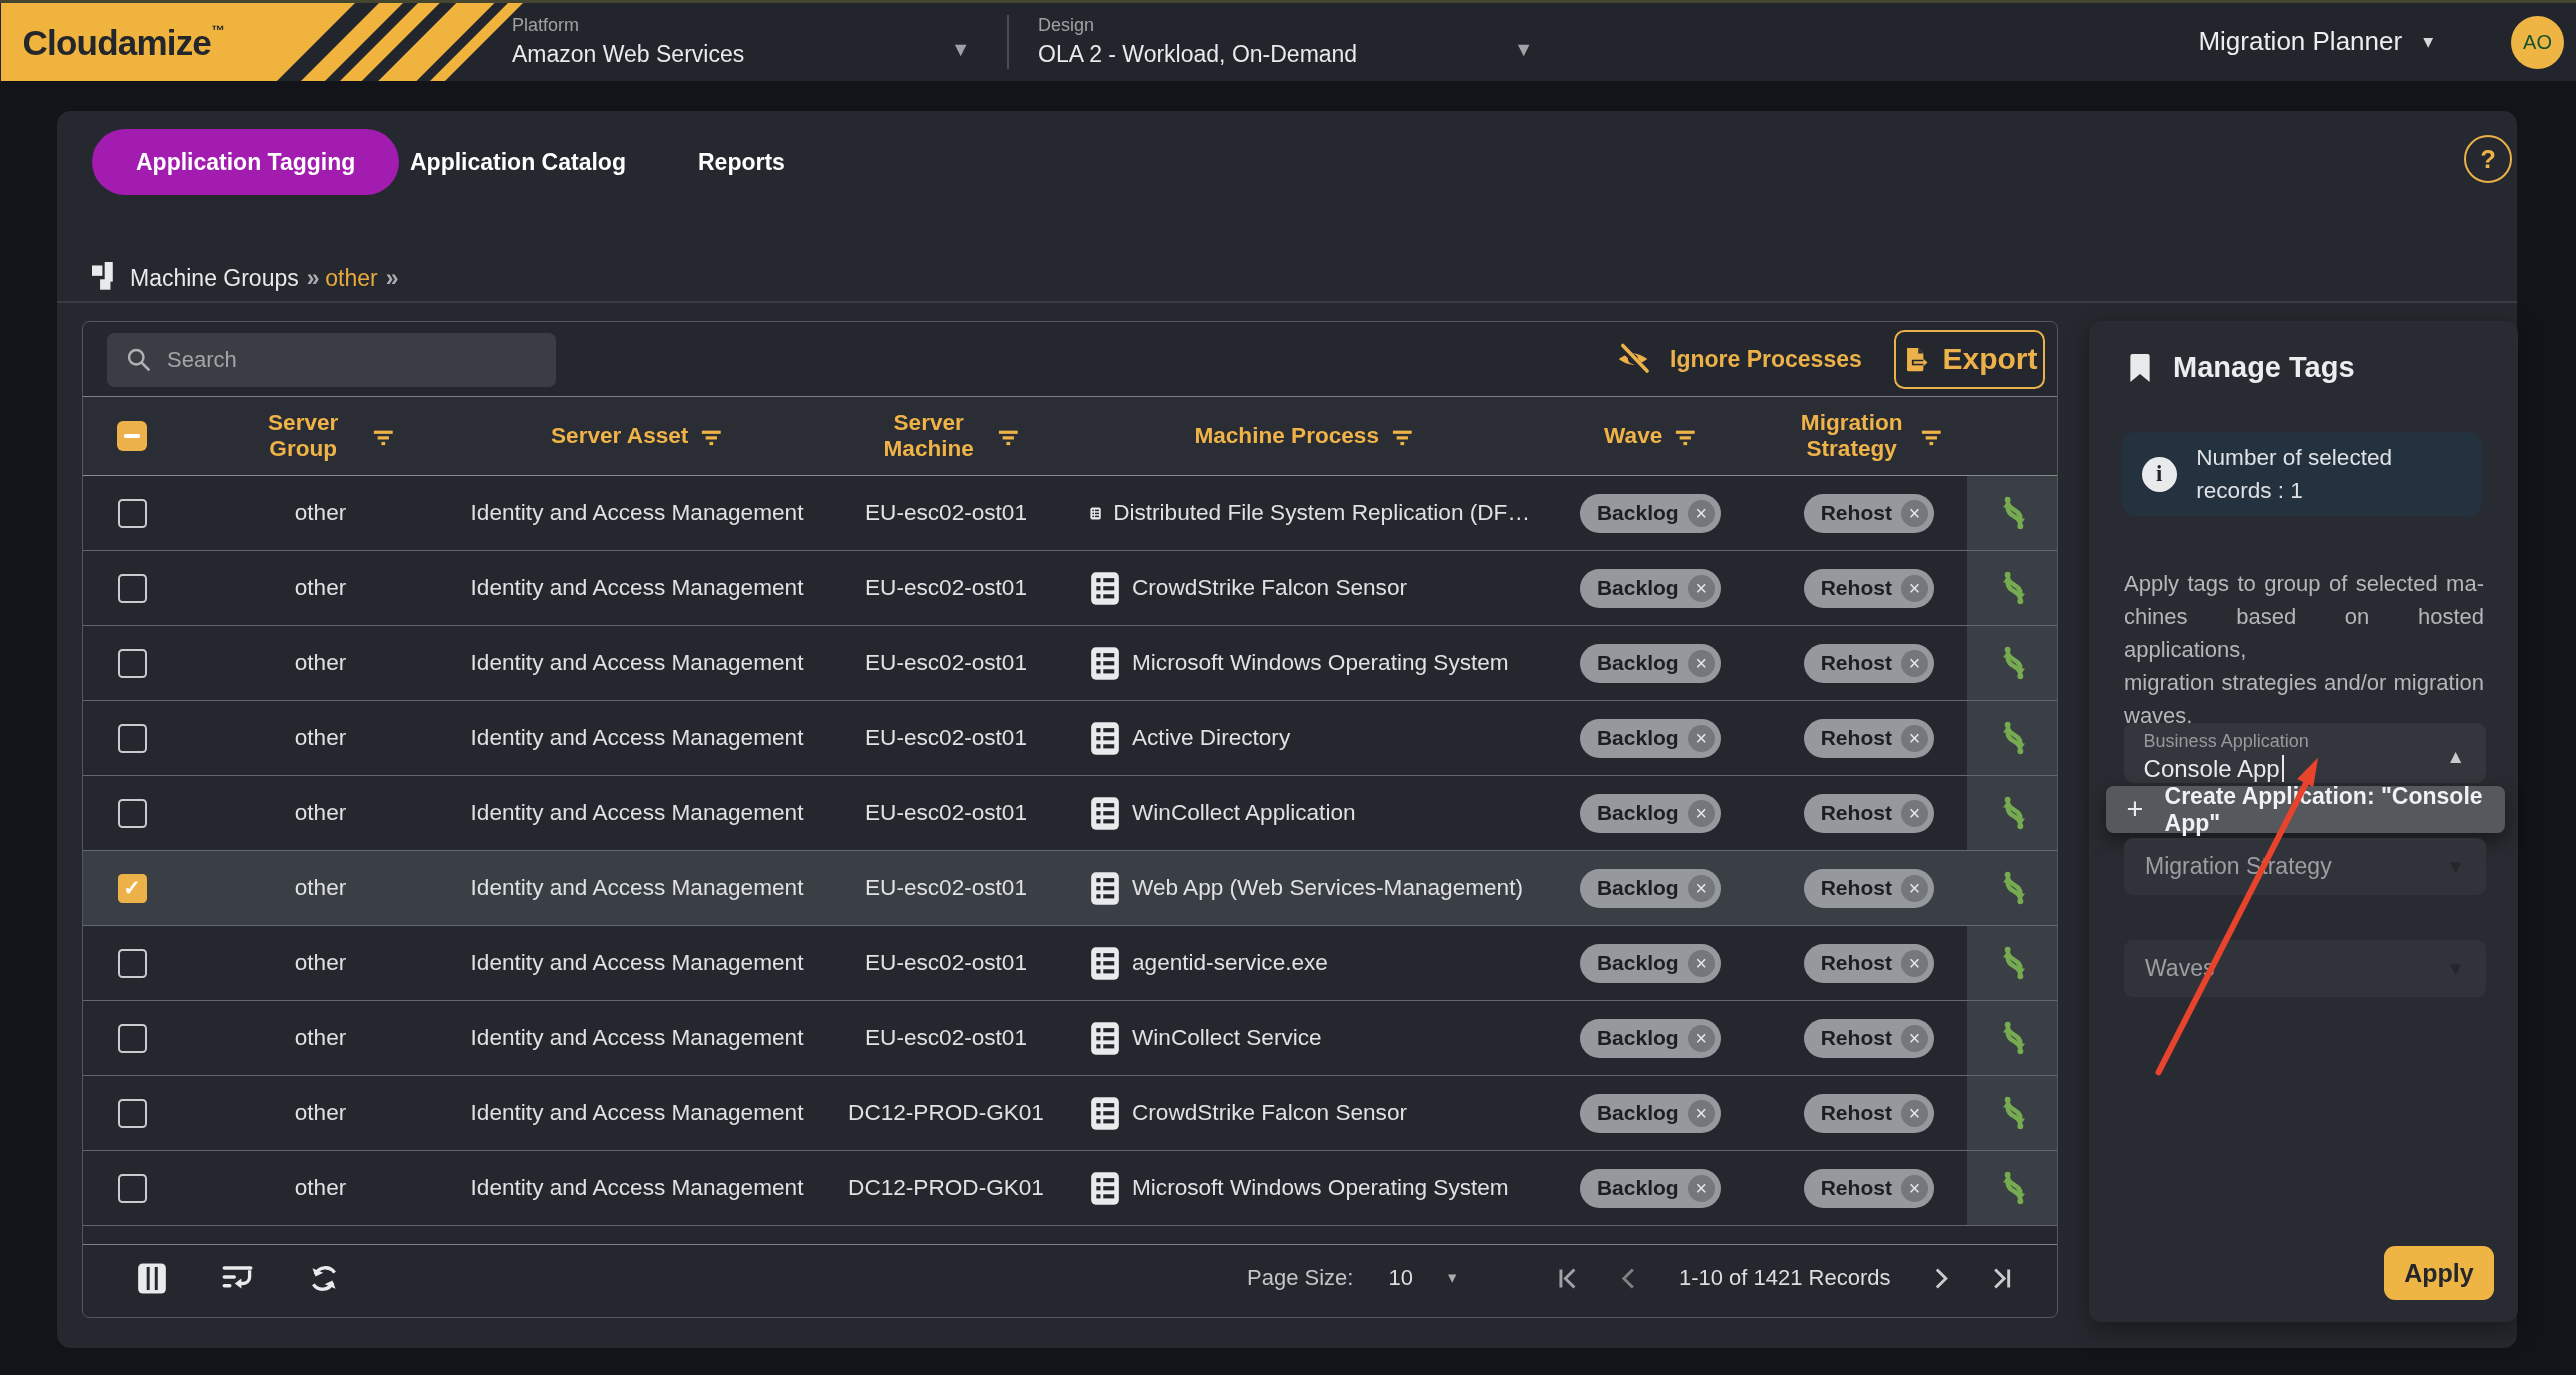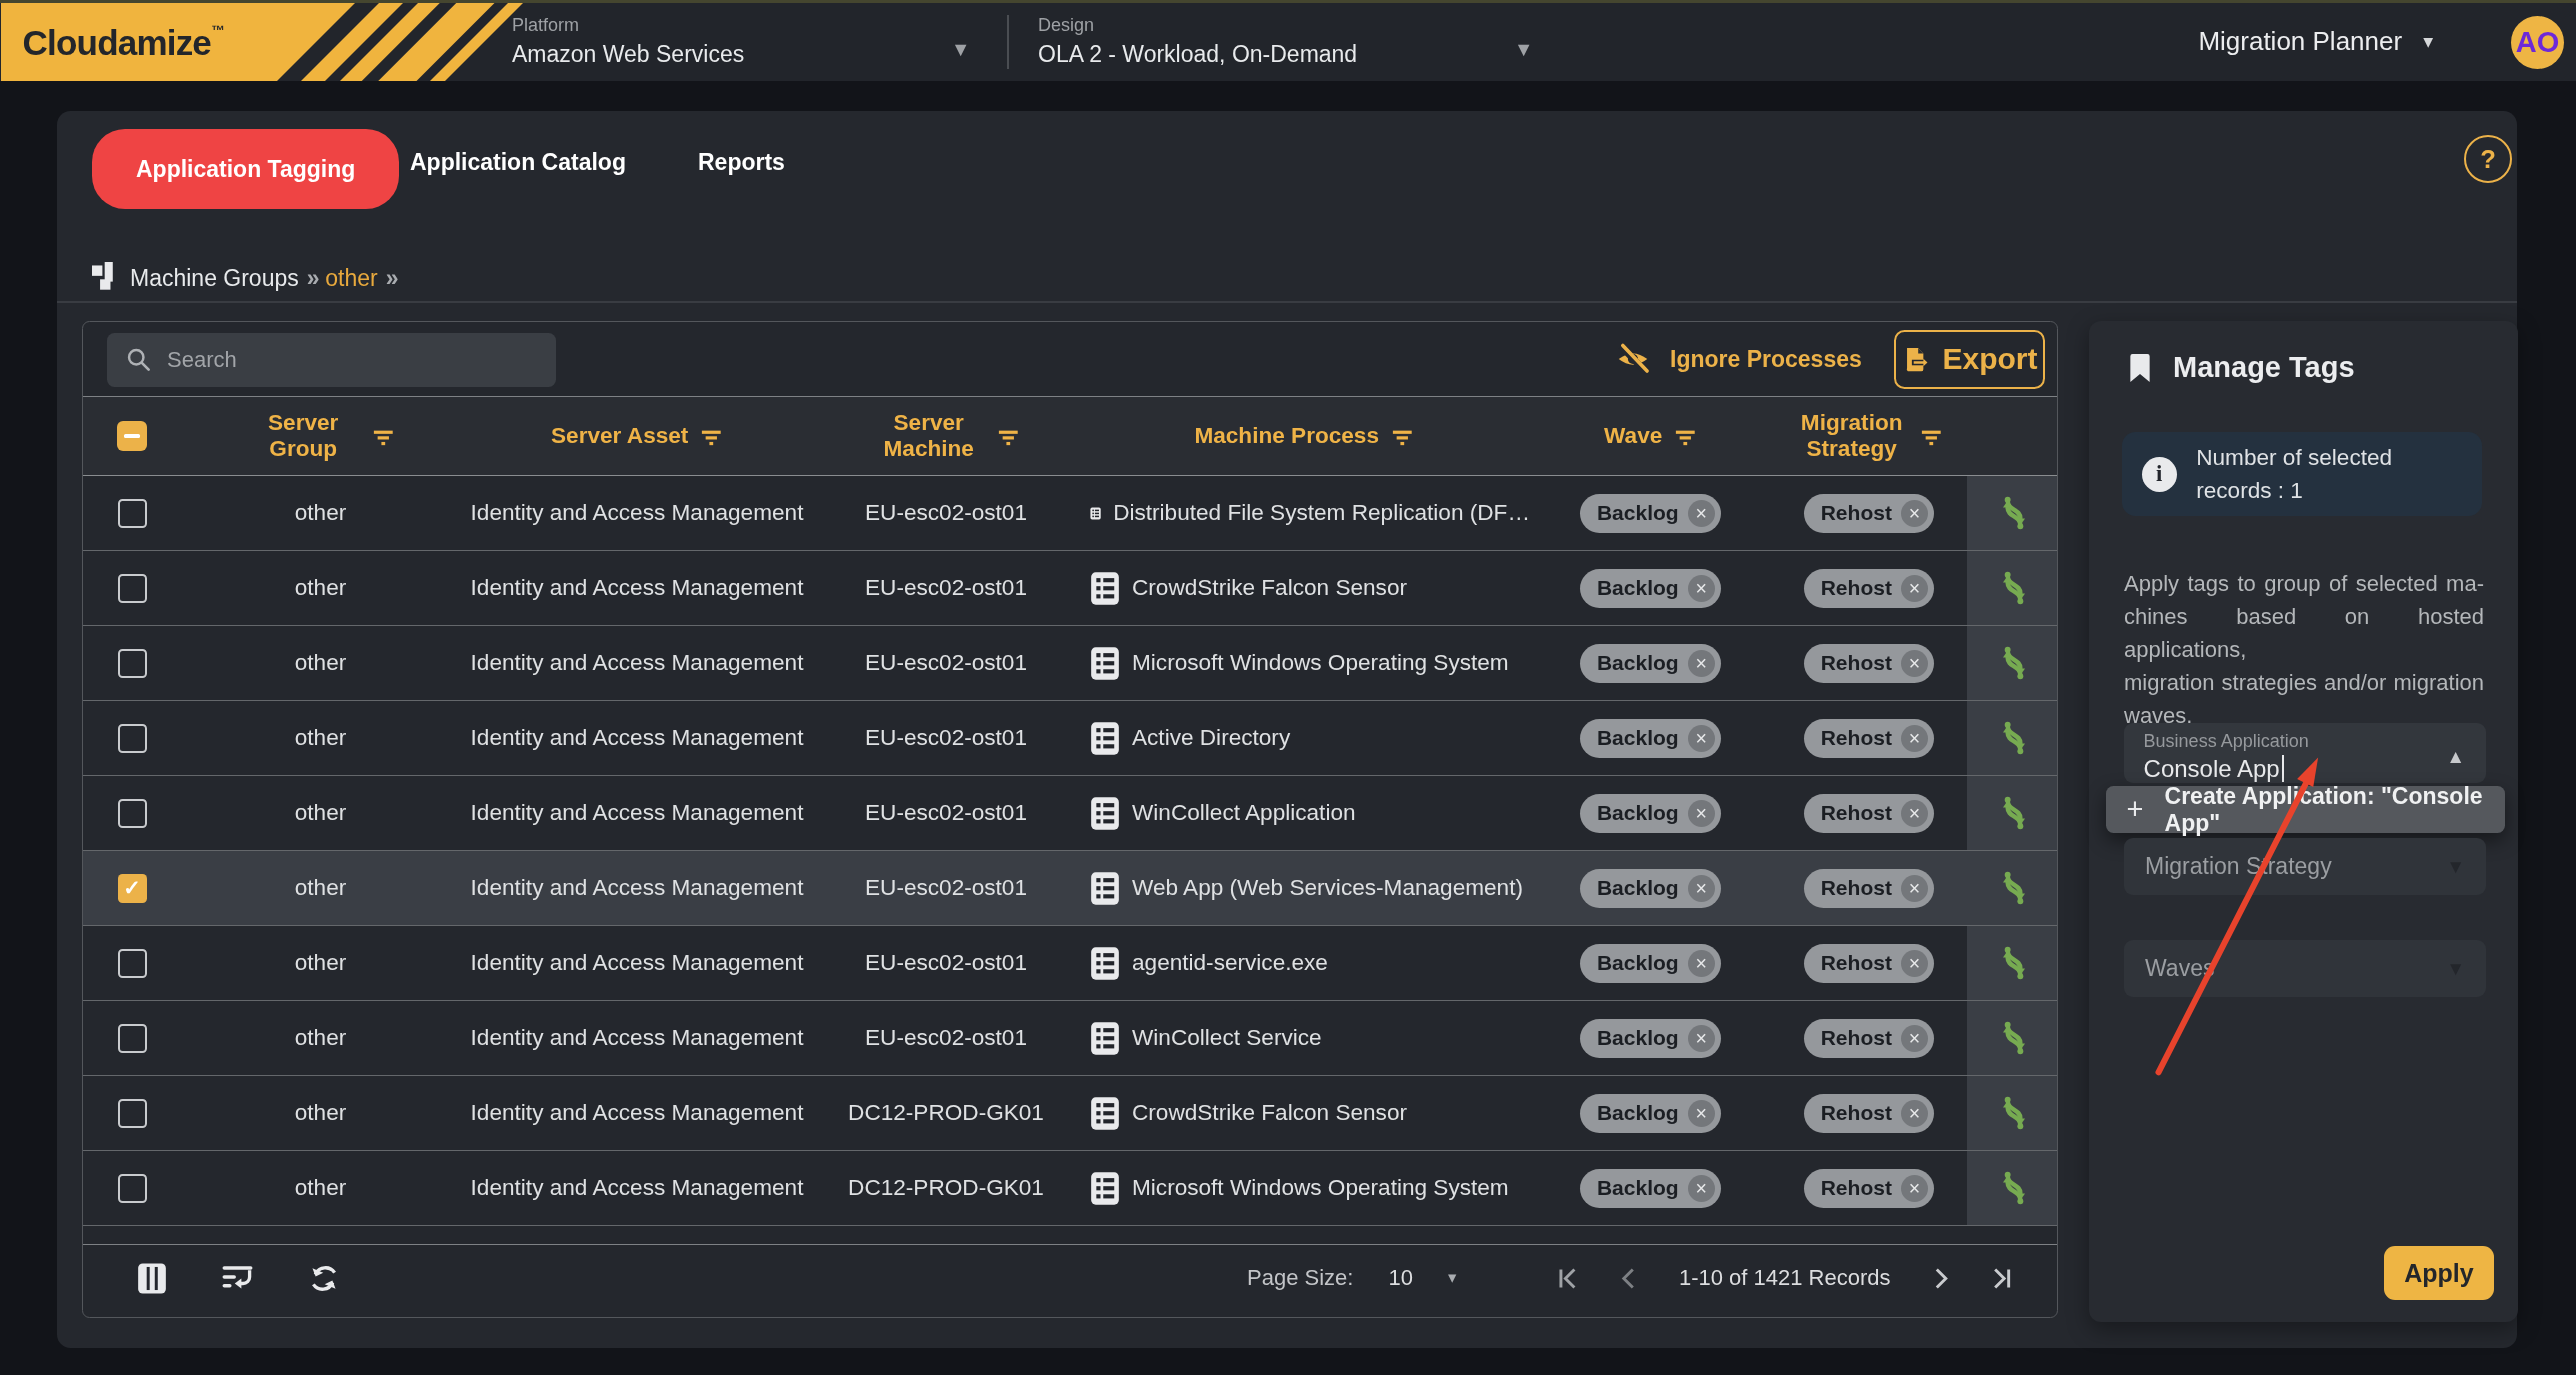--- a/index.html
+++ b/index.html
@@ -12,27 +12,27 @@
   .logo-svg { position:absolute; left:0; top:0; }
   .logo-text { position:absolute; left:22.6px; top:19.6px; font-size:35px; font-weight:700; color:#23262B; letter-spacing:-0.8px; }
   .logo-text sup { font-size:13.6px; font-weight:700; vertical-align:19.6px; }
   .hdr-group { position:absolute; top:12px; }
   .hdr-label { display:block; font-size:18px; color:#9EA1A5; }
   .hdr-value { display:block; margin-top:5.3px; font-size:23px; color:#E8EAEC; }
   .caret { position:absolute; font-size:19.6px; color:#9EA1A5; }
   .hdr-divider { position:absolute; left:1007px; top:12px; width:1.5px; height:54px; background:#4A4D52; }
   .mp { position:absolute; right:143px; top:22.6px; display:flex; align-items:center; gap:21px; font-size:26px; color:#ECEDEF; cursor:default; }
   .mp .caret-inline { font-size:19.6px; color:#D6D8DA; }
-  .avatar { position:absolute; right:12px; top:12.8px; width:53px; height:53px; border-radius:50%; background:#EEB544; color:#6d28d9; font-size:29px; font-weight:700; display:flex; align-items:center; justify-content:center; }
+  .avatar { position:absolute; right:12px; top:12.8px; width:53px; height:53px; border-radius:50%; background:#EEB544; color:#14532d; font-size:20px; font-weight:400; display:flex; align-items:center; justify-content:center; }
 
   
   .panel { position:absolute; left:57px; top:111px; width:2460px; height:1237px; background:#25282E; border-radius:13.6px; }
 
   
-  .tab-pill { position:absolute; left:35px; top:18px; height:80px; padding:0 44px; border-radius:33px; background:#ef4444; color:#FFFFFF; font-size:23px; font-weight:700; display:flex; align-items:center; }
+  .tab-pill { position:absolute; left:35px; top:18px; height:66px; padding:0 44px; border-radius:33px; background:#a21caf; color:#FFFFFF; font-size:23px; font-weight:700; display:flex; align-items:center; }
   .tab-plain { position:absolute; top:18px; height:66px; display:flex; align-items:center; color:#ffffff; font-size:23px; font-weight:600; }
   .tab-catalog { left:353px; }
   .tab-reports { left:641px; }
   .help-btn { position:absolute; left:2407px; top:24px; width:48px; height:48px; border:2.3px solid #ECB249; border-radius:50%; color:#ECB249; font-size:25.6px; font-weight:700; display:flex; align-items:center; justify-content:center; }
 
   
   .crumbs { position:absolute; left:35px; top:121px; height:60px; display:flex; align-items:flex-end; gap:8px; }
   .crumb-root { color:#E8EAEC; font-size:23px; }
   .crumb-sep { color:#A9ACB0; font-size:23px; font-weight:700; letter-spacing:-2.3px; }
   .crumb-link { color:#E8A93D; font-size:23px; }

